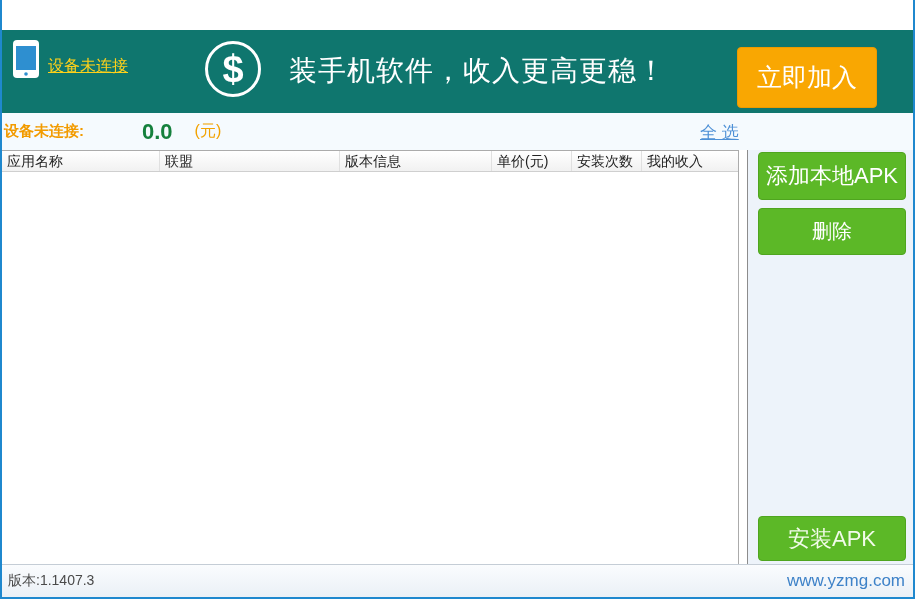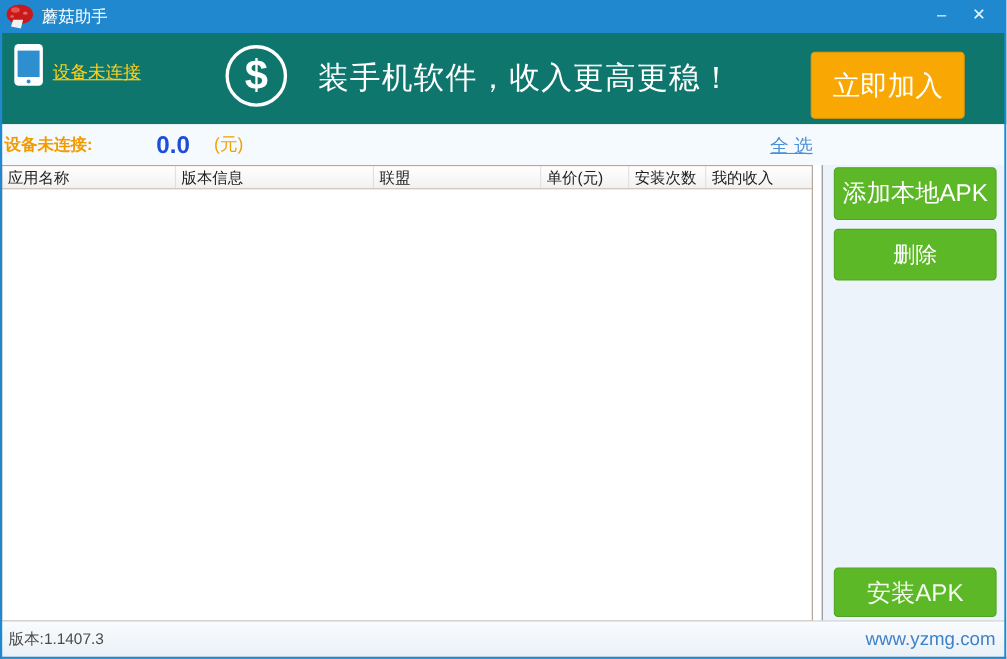--- a/index.html
+++ b/index.html
@@ -33,21 +33,21 @@
   .slogan { position:absolute; left:289px; top:22px; color:#fff; font-size:28px;
     letter-spacing:1px; }
   .join-btn { position:absolute; left:737px; top:17px; width:140px; height:61px;
     background:#F9A702; border:1px solid #EC9A00; border-radius:4px; color:#fff;
     font-size:25px; display:flex; align-items:center; justify-content:center; cursor:pointer; }
 
   
   .income-row { position:absolute; top:113px; left:0; width:915px; height:37px;
     background:#F5FAFE; display:flex; align-items:center; }
   .income-label { color:#F29B00; font-size:15px; font-weight:bold; margin-left:4px; }
-  .income-value { color:#1d4ed8; font-size:22px; font-weight:bold; margin-left:58px; }
+  .income-value { color:#15803d; font-size:22px; font-weight:bold; margin-left:58px; }
   .income-unit { color:#F2A200; font-size:16px; margin-left:22px; }
   .select-all { position:absolute; left:700px; top:8px; color:#4E90D6; font-size:17px;
     text-decoration:underline; }
 
   
   .table-area { position:absolute; top:150px; left:2px; width:737px; height:414px;
     background:#f97316; border:1px solid #ABABAB; border-left:none; }
   .thead { display:flex; height:21px; background:linear-gradient(#FFFFFF,#F1F1F1);
     border-bottom:1px solid #CFCFCF; }
   .th { font-size:14px; color:#222; padding-left:5px; line-height:20px;
@@ -75,34 +75,20 @@
     background:linear-gradient(#FAFCFE,#EAF0F6); border-top:1px solid #C5CDD6;
     display:flex; align-items:center; }
   .version { color:#4A4A4A; font-size:14px; margin-left:8px; }
   .website { position:absolute; right:10px; color:#3E82C8; font-size:17px; }
 </style>
 </head>
 <body>
 
 <div class="window">
 
-  <div class="titlebar">
-    <svg class="app-icon" viewBox="0 0 26 24">
-      <ellipse cx="13" cy="10" rx="12" ry="9" fill="#C8191B"></ellipse>
-      <ellipse cx="9" cy="6" rx="4" ry="2.5" fill="#E8595A" opacity="0.9"></ellipse>
-      <ellipse cx="18" cy="9" rx="2" ry="1.5" fill="#E87C7C" opacity="0.8"></ellipse>
-      <ellipse cx="6" cy="12" rx="1.6" ry="1.2" fill="#E87C7C" opacity="0.8"></ellipse>
-      <polygon points="7,15 16,15 14,23 5,21" fill="#F4F0EC"></polygon>
-    </svg>
-    <span class="app-title">蘑菇助手</span>
-    <div class="win-controls">
-      <div class="win-btn">–</div>
-      <div class="win-btn">✕</div>
-    </div>
-  </div>
 
   <div class="banner">
     <svg class="phone-wrap" width="28" height="40" viewBox="0 0 28 40">
       <rect x="1" y="1" width="26" height="38" rx="4" fill="#FFFFFF"></rect>
       <rect x="4" y="7" width="20" height="24" fill="#2E8FD0"></rect>
       <circle cx="14" cy="35" r="1.8" fill="#2E8FD0"></circle>
     </svg>
     <a class="device-link">设备未连接</a>
     <div class="dollar-circle">$</div>
     <div class="slogan">装手机软件，收入更高更稳！</div>
@@ -112,22 +98,22 @@
   <div class="income-row">
     <span class="income-label">设备未连接:</span>
     <span class="income-value">0.0</span>
     <span class="income-unit">(元)</span>
     <a class="select-all">全 选</a>
   </div>
 
   <div class="table-area">
     <div class="thead">
       <div class="th">应用名称</div>
+      <div class="th">联盟</div>
       <div class="th">版本信息</div>
-      <div class="th">联盟</div>
       <div class="th">单价(元)</div>
       <div class="th">安装次数</div>
       <div class="th">我的收入</div>
     </div>
     <div class="tbody"></div>
   </div>
 
   <div class="sidebar">
     <div class="green-btn btn-add">添加本地APK</div>
     <div class="green-btn btn-install">安装APK</div>

